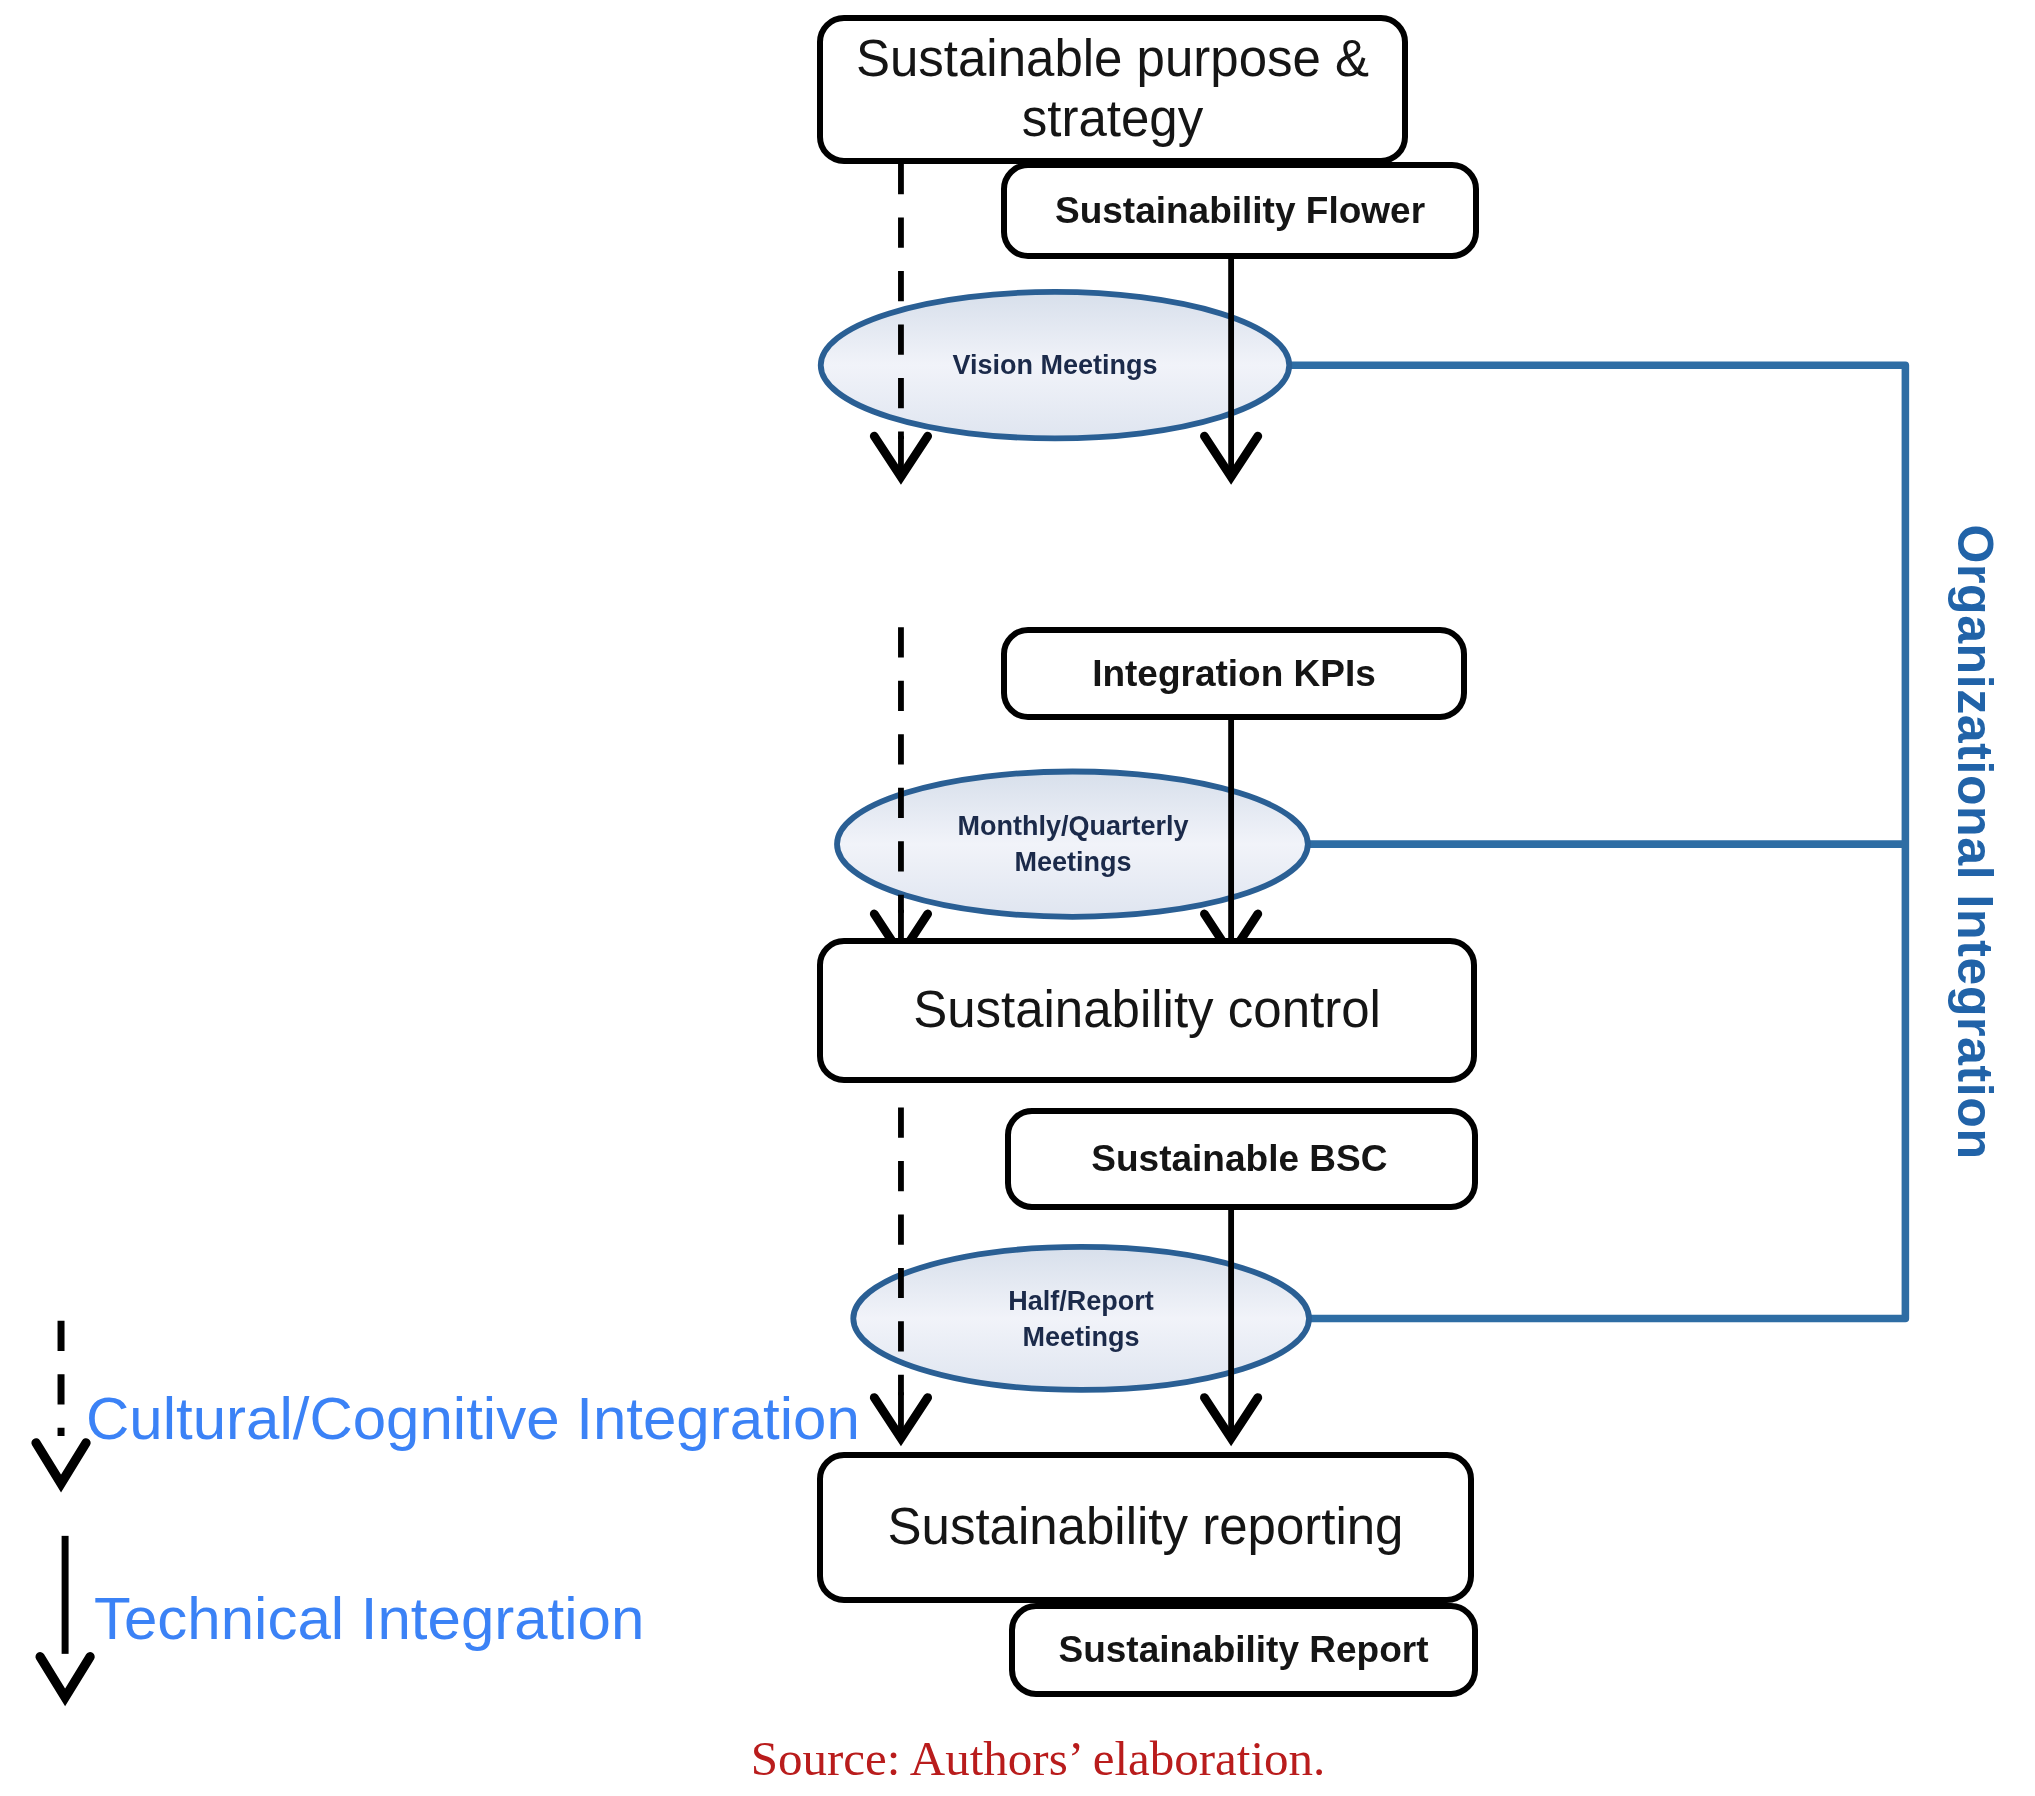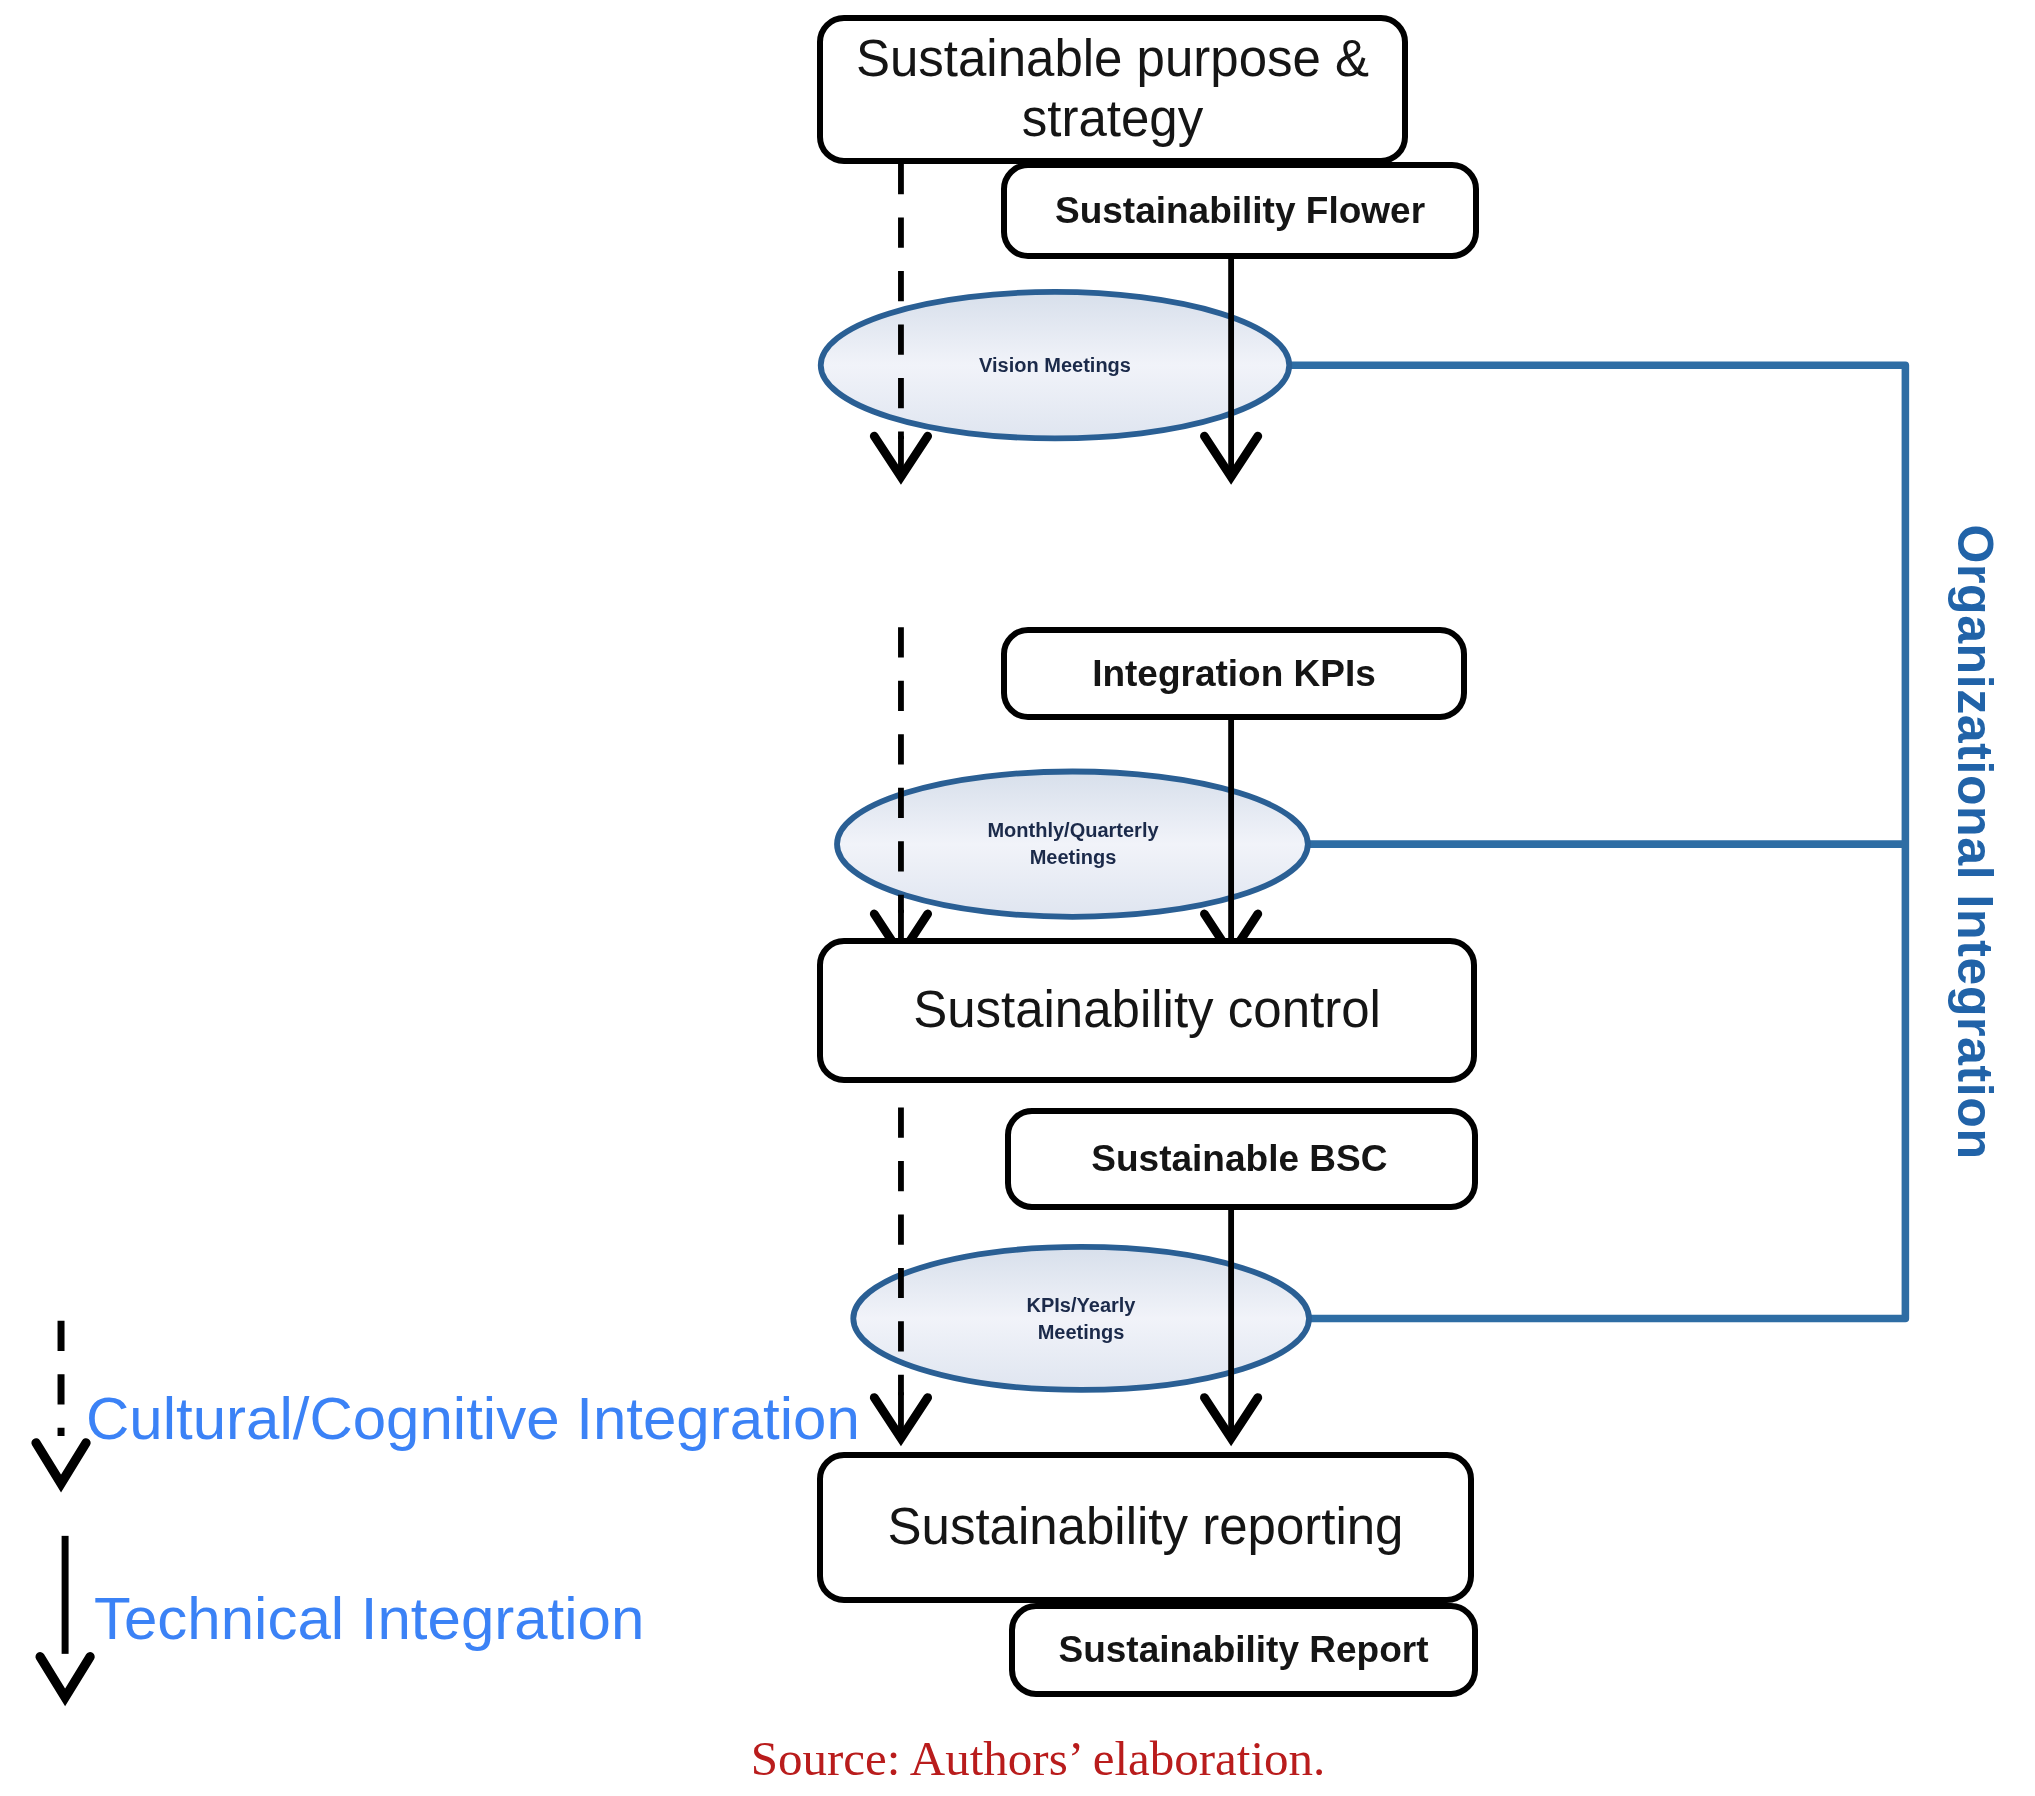--- a/index.html
+++ b/index.html
@@ -47,21 +47,21 @@
   #n-control   {left:817px;top:938px;width:660px;height:145px;}
   #n-bsc       {left:1005px;top:1108px;width:473px; height:102px;padding-left:12px;}
   #n-reporting {left:817px;top:1452px;width:657px;height:151px;}
   #n-report    {left:1009px;top:1603px;width:469px; height:94px;}
 
   
   .meet-label{
     position:absolute;z-index:3;
     transform:translate(-50%,-50%);
     width:349px;text-align:center;
-    font-size:20px;font-weight:700;
+    font-size:27px;font-weight:700;
     color:var(--ellipse-text,#1b2a4a);
     line-height:1.35;
   }
   #e-vision {left:1055px;top:365px;}
   #e-monthly{left:1073px;top:844px;}
   #e-half   {left:1081px;top:1319px;}
 
   
   .side-label{
     position:absolute;z-index:3;
@@ -144,21 +144,21 @@
   <div class="node sub" id="n-bsc">Sustainable BSC</div>
   <div class="node big" id="n-reporting">Sustainability reporting</div>
   <div class="node sub" id="n-report">Sustainability Report</div>
 
   <div class="meet-label" id="e-vision">Vision Meetings</div>
   <div class="meet-label" id="e-monthly">
     <div>Monthly/Quarterly</div>
     <div>Meetings</div>
   </div>
   <div class="meet-label" id="e-half">
-    <div>KPIs/Yearly</div>
+    <div>Half/Report</div>
     <div>Meetings</div>
   </div>
 
   <div class="side-label">Organizational Integration</div>
 
   <div class="legend-label" id="lg-cultural">Cultural/Cognitive Integration</div>
   <div class="legend-label" id="lg-technical">Technical Integration</div>
 
   <div class="source-caption">Source: Authors’ elaboration.</div>
 </div>

